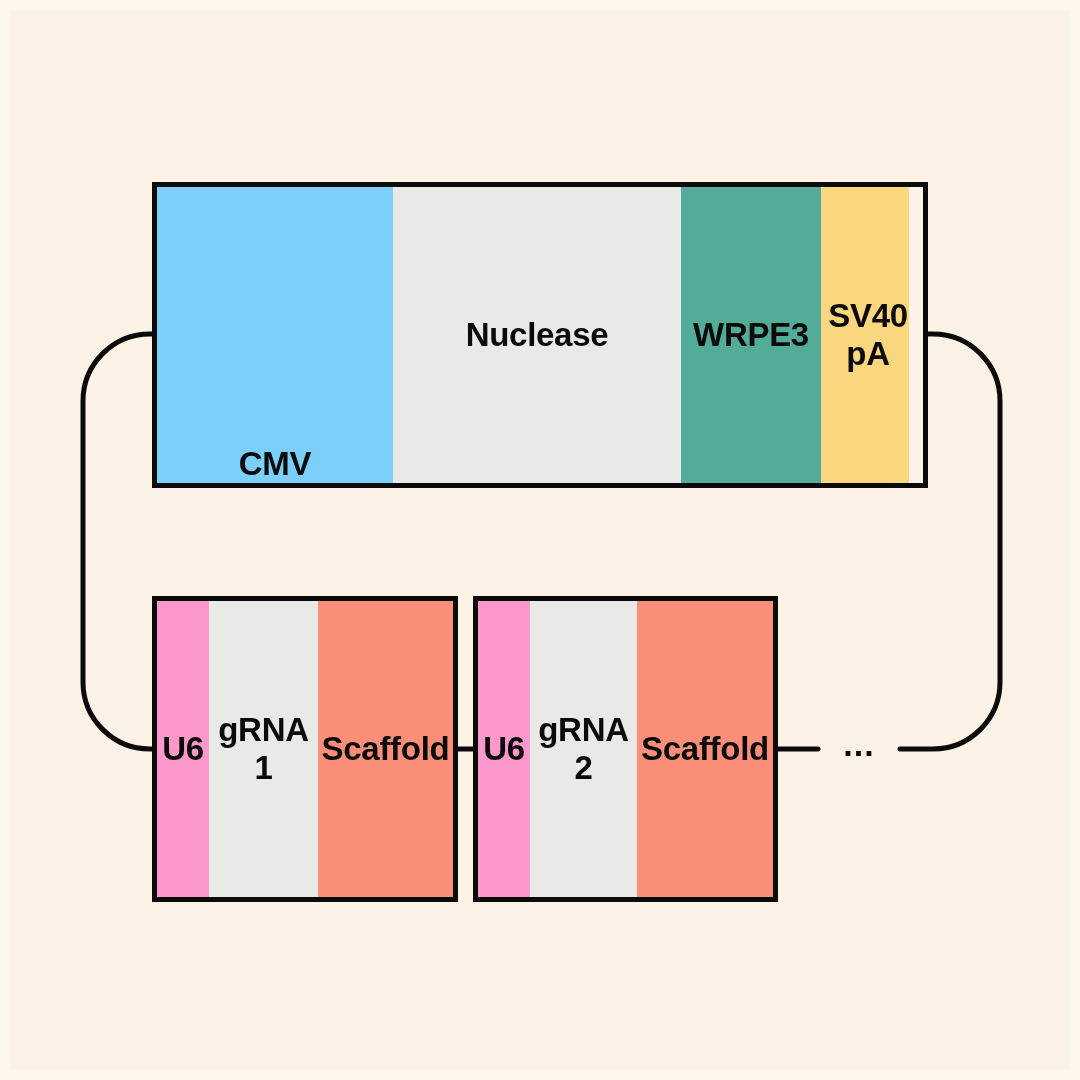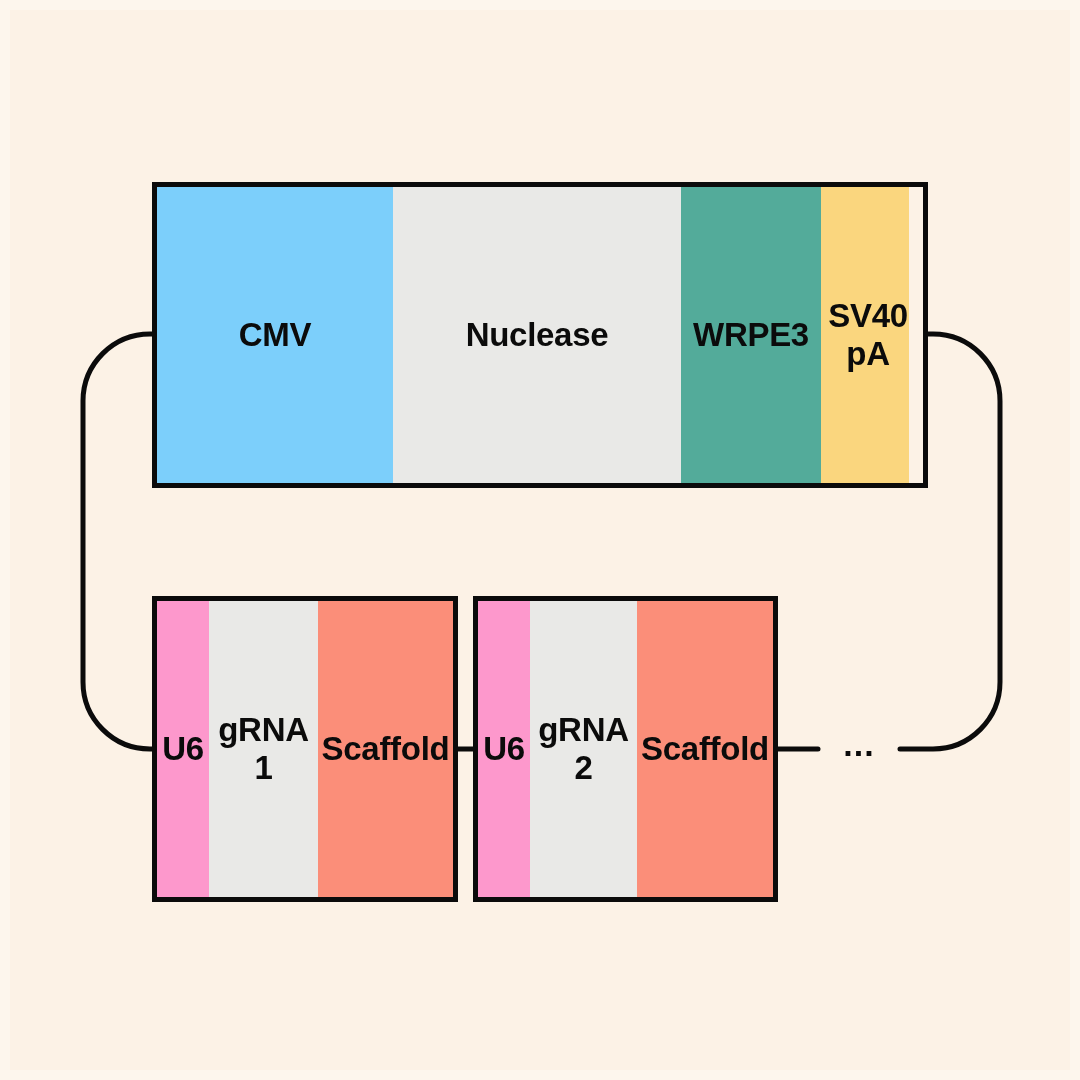--- a/index.html
+++ b/index.html
@@ -70,21 +70,21 @@
   }
   .seg-label {
     font-size: 33px;
     font-weight: 700;
     line-height: 38px;
     text-align: center;
     white-space: pre-line;
     letter-spacing: -0.3px;
   }
   
-  .w-cmv      { width: 236px; }
+  .w-cmv      { width: 236px; align-items: flex-end; }
   .w-nuclease { width: 288px; }
   .w-wrpe3    { width: 140px; }
   .w-sv40     { width: 82px; padding-left: 6px;  }
   
   .w-u6-1       { width: 52px;  }
   .w-grna-1     { width: 109px; }
   .w-scaffold-1 { width: 135px; }
   
   .w-u6-2       { width: 52px;  }
   .w-grna-2     { width: 107px; }

